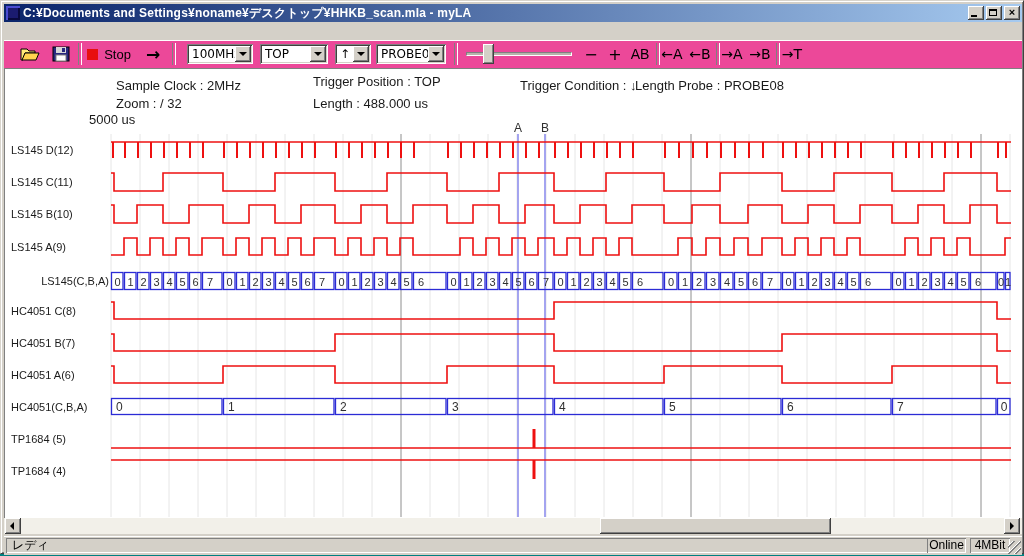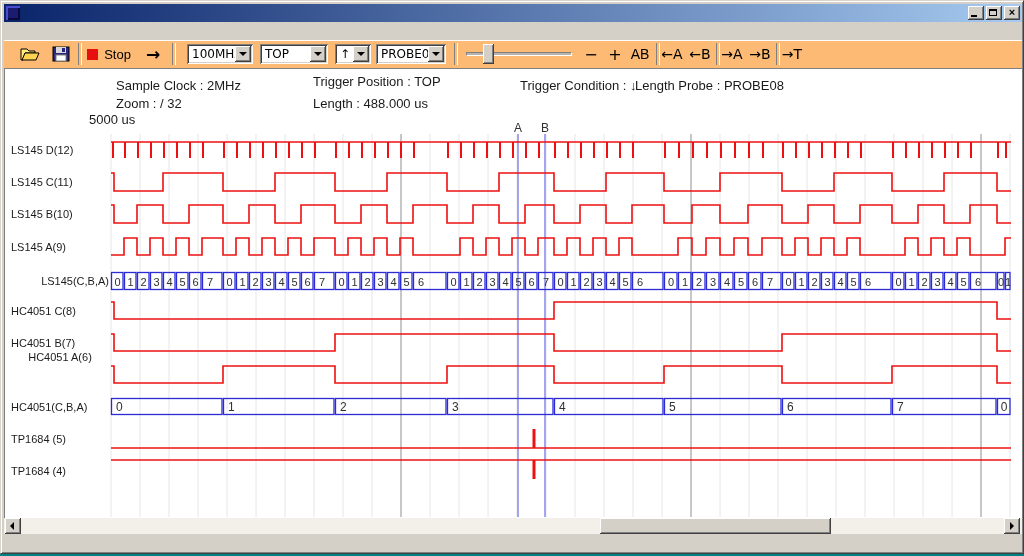--- a/index.html
+++ b/index.html
@@ -15,21 +15,21 @@
   .title-text{color:#ffffff;font-size:12px;font-weight:bold;white-space:nowrap;letter-spacing:0.2px;}
   .win-btns{position:absolute;right:2px;top:2px;display:flex;}
   .wbtn{width:16px;height:14px;background:#d4d0c8;margin-left:2px;position:relative;
        box-shadow:inset -1px -1px 0 #404040, inset 1px 1px 0 #ffffff, inset -2px -2px 0 #808080;
        font-size:11px;font-weight:bold;color:#000;text-align:center;line-height:13px;}
   .glyph-min{position:absolute;left:3px;bottom:3px;width:6px;height:2px;background:#000;}
   .glyph-max{position:absolute;left:3px;top:3px;width:8px;height:7px;border:1px solid #000;border-top-width:2px;box-sizing:border-box;}
   .menubar{position:absolute;left:3px;top:21px;width:1018px;height:18px;background:#d4d0c8;
        font-size:13px;color:#000;display:flex;align-items:center;}
   .menu-item{padding:1px 7px;white-space:nowrap;}
-  .toolbar{position:absolute;left:3px;top:39px;width:1018px;height:28px;background:#fdba74;
+  .toolbar{position:absolute;left:3px;top:39px;width:1018px;height:28px;background:#ec4899;
        box-shadow:inset 0 1px 0 #ffffff;}
   .sep{position:absolute;top:3px;width:2px;height:22px;
        border-left:1px solid #808080;border-right:1px solid #ffffff;}
   .tbtn{position:absolute;top:3px;height:22px;display:flex;align-items:center;justify-content:center;
        font-size:13px;color:#000;white-space:nowrap;}
   .icon-open{width:20px;height:16px;}
   .icon-save{width:18px;height:16px;}
   .stopsq{width:11px;height:11px;background:#e80f0f;margin-right:6px;}
   .combo{position:absolute;top:4px;height:20px;background:#ffffff;box-sizing:border-box;
        box-shadow:inset 1px 1px 0 #808080, inset -1px -1px 0 #ffffff, inset 2px 2px 0 #404040, inset -2px -2px 0 #d4d0c8;}
@@ -64,20 +64,21 @@
   .grip{position:absolute;right:1px;bottom:1px;width:13px;height:13px;
        background:repeating-linear-gradient(135deg,transparent 0 3px,#ffffff 3px 4px,#808080 4px 5px);}
 </style>
 </head>
 <body>
 
 <div class="win">
 
   <div class="titlebar">
     <div class="appicon"></div>
+    <span class="title-text">C:¥Documents and Settings¥noname¥デスクトップ¥HHKB_scan.mla - myLA</span>
     <div class="win-btns">
       <div class="wbtn">
           <span class="glyph-min"></span>
         </div>
       <div class="wbtn">
           <span class="glyph-max"></span>
         </div>
       <div class="wbtn"><span>×</span></div>
     </div>
   </div>
@@ -177,21 +178,21 @@
   <span class="info-span" style="left:88px;top:111px">5000 us</span>
 
   <div id="labels">
       <div class="chan-label" style="top: 141px;">LS145 D(12)</div>
       <div class="chan-label" style="top: 173px;">LS145 C(11)</div>
       <div class="chan-label" style="top: 205px;">LS145 B(10)</div>
       <div class="chan-label" style="top: 238px;">LS145 A(9)</div>
       <div class="chan-label" style="top: 272px; text-align: right;">LS145(C,B,A)</div>
       <div class="chan-label" style="top: 302px;">HC4051 C(8)</div>
       <div class="chan-label" style="top: 334px;">HC4051 B(7)</div>
-      <div class="chan-label" style="top: 348px; text-align: center;">HC4051 A(6)</div>
+      <div class="chan-label" style="top: 366px;">HC4051 A(6)</div>
       <div class="chan-label" style="top: 398px;">HC4051(C,B,A)</div>
       <div class="chan-label" style="top: 430px;">TP1684 (5)</div>
       <div class="chan-label" style="top: 462px;">TP1684 (4)</div>
     </div>
 
   <svg id="wavesvg" width="1024" height="556" viewBox="0 0 1024 556">
       <g>
         <line x1="110" y1="133" x2="110" y2="516" stroke="#e6e6e6" stroke-width="1"></line>
         <line x1="139" y1="133" x2="139" y2="516" stroke="#e6e6e6" stroke-width="1"></line>
         <line x1="168" y1="133" x2="168" y2="516" stroke="#e6e6e6" stroke-width="1"></line>
@@ -476,14 +477,20 @@
   <div class="hscroll">
     <div class="sbtn" style="left:1px">
         <span class="tri-left"></span>
       </div>
     <div class="sthumb"></div>
     <div class="sbtn" style="left:1000px">
         <span class="tri-right"></span>
       </div>
   </div>
 
+  <div class="statusbar">
+    <div class="spanel" style="left:2px;width:916px;padding-left:6px">レディ</div>
+    <div class="spanel" style="left:923px;width:39px;text-align:center">Online</div>
+    <div class="spanel" style="left:966px;width:40px;text-align:center">4MBit</div>
+    <div class="grip"></div>
+  </div>
 
 </div>
 
 </body></html>

